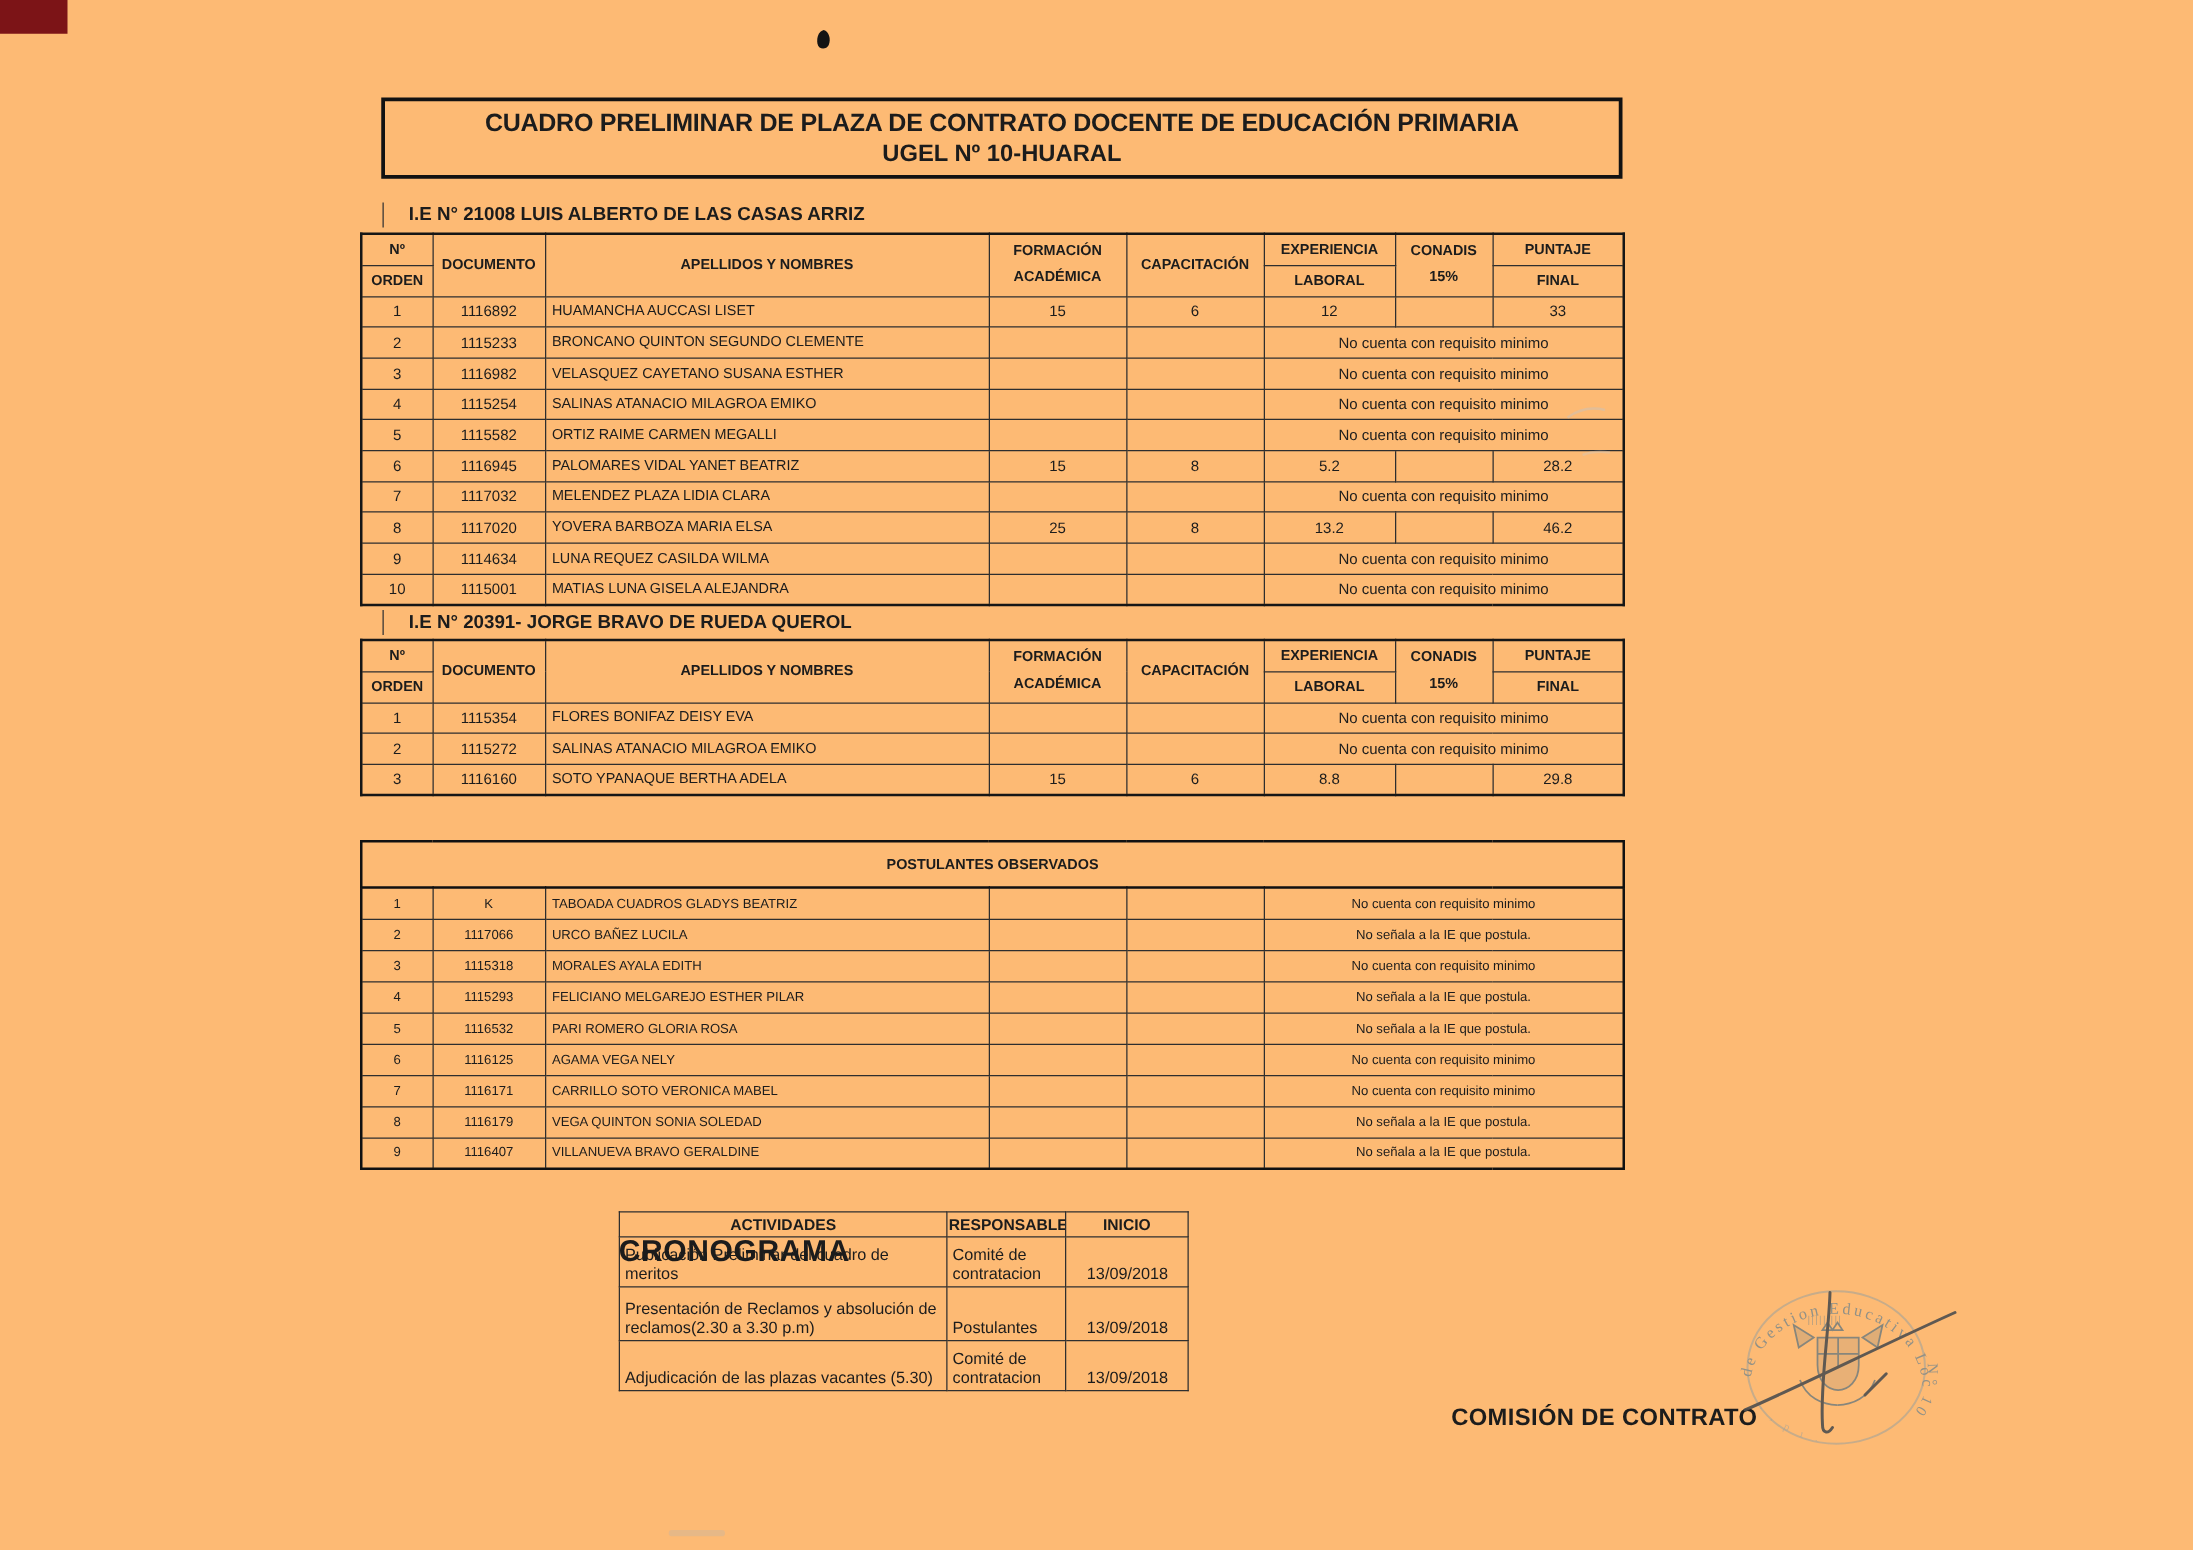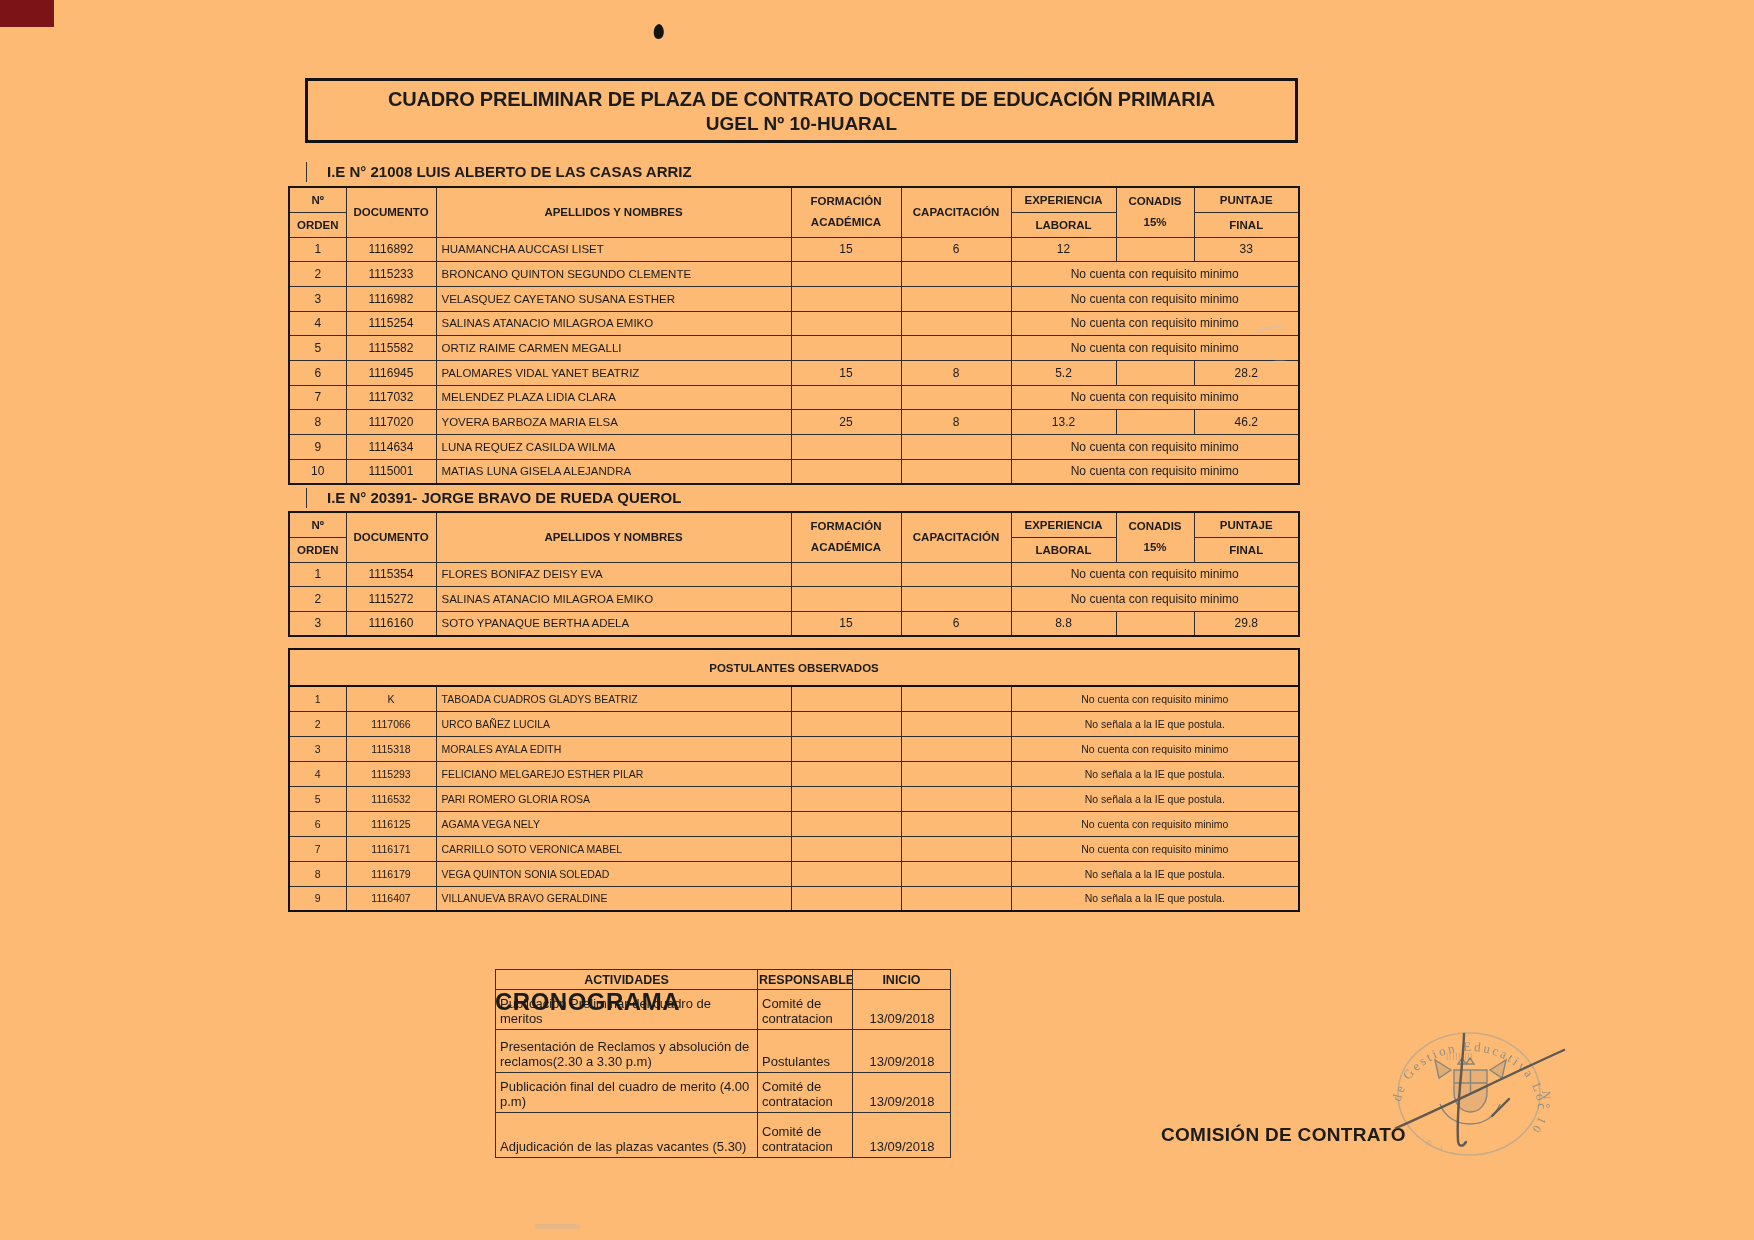--- a/index.html
+++ b/index.html
@@ -25,21 +25,21 @@
   .merit th,.merit td{border:1px solid #2e2e2e;overflow:hidden;white-space:nowrap;}
   .merit thead th{font-size:11.5px;font-weight:bold;text-align:center;}
   .merit thead tr{height:25px;}
   .merit tbody tr{height:24.7px;}
   .merit td{font-size:12px;text-align:center;}
   .merit td.c-name{text-align:left;padding-left:5px;font-size:11.5px;}
   .merit td.c-note{font-size:12px;}
   .two-line{line-height:1.85;}
 
   
-  .obs{width:1010px;border:2.5px solid #111;}
+  .obs{width:1010px;border:2.5px solid #111;margin-top:24px;}
   .obs th{border:2.5px solid #111;font-size:11.5px;font-weight:bold;text-align:center;height:33px;}
   .obs td{border:1px solid #2e2e2e;font-size:10.5px;text-align:center;overflow:hidden;white-space:nowrap;}
   .obs tbody tr{height:25px;}
   .obs td.c-name{text-align:left;padding-left:5px;}
 
   
   .cron-title{left:495px;top:988px;width:455px;text-align:left;font-size:24px;font-weight:bold;letter-spacing:0.5px;}
   .cron{width:455px;border:1.5px solid #2a2a2a;padding-left:44px;}
   .cron th,.cron td{border:1px solid #2f2f2f;overflow:hidden;}
   .cron thead tr{height:20px;}
@@ -360,25 +360,20 @@
     </thead>
     <tbody>
         <tr>
           <td class="cr-act">Publicación Preliminar del cuadro de meritos</td>
           <td class="cr-resp">Comité de contratacion</td>
           <td class="cr-ini">13/09/2018</td>
         </tr>
         <tr>
           <td class="cr-act">Presentación de Reclamos  y absolución de reclamos(2.30 a 3.30 p.m)</td>
           <td class="cr-resp">Postulantes</td>
-          <td class="cr-ini">13/09/2018</td>
-        </tr>
-        <tr>
-          <td class="cr-act">Publicación final del cuadro de merito (4.00 p.m)</td>
-          <td class="cr-resp">Comité de contratacion</td>
           <td class="cr-ini">13/09/2018</td>
         </tr>
         <tr>
           <td class="cr-act">Adjudicación de las plazas vacantes (5.30)</td>
           <td class="cr-resp">Comité de contratacion</td>
           <td class="cr-ini">13/09/2018</td>
         </tr>
       </tbody>
   </table>
 

